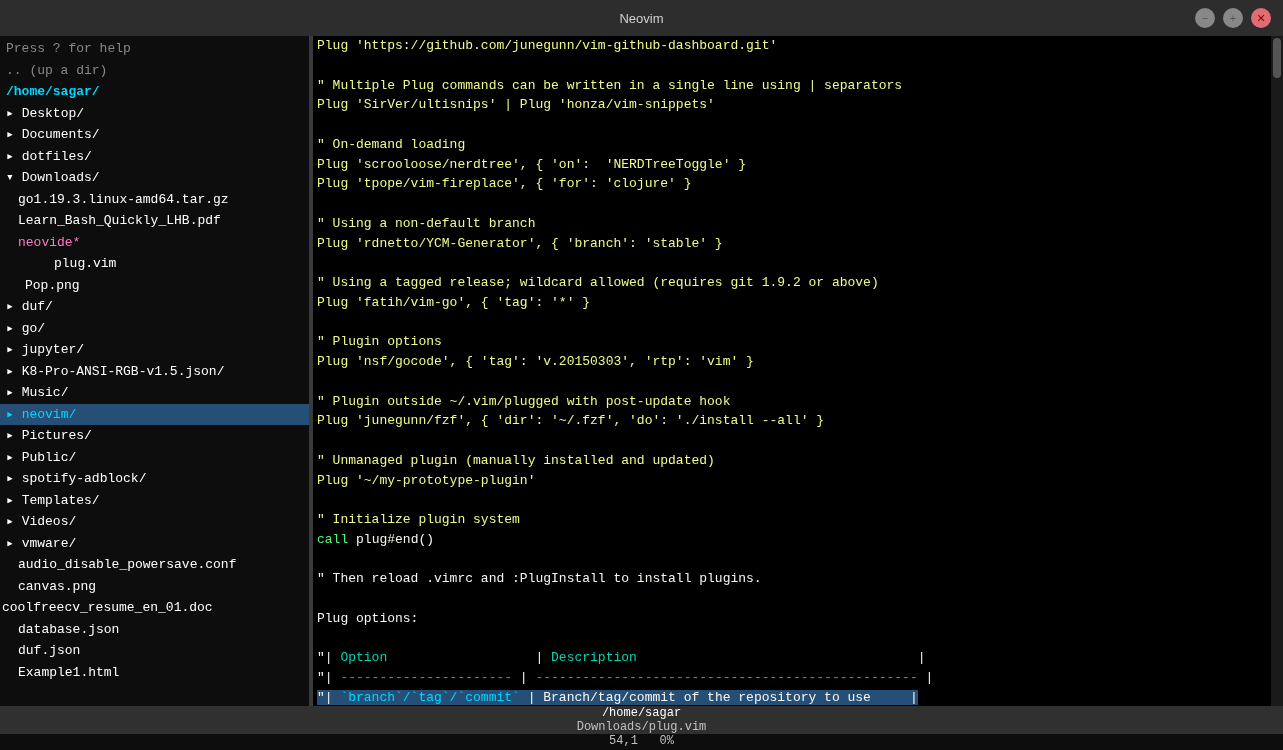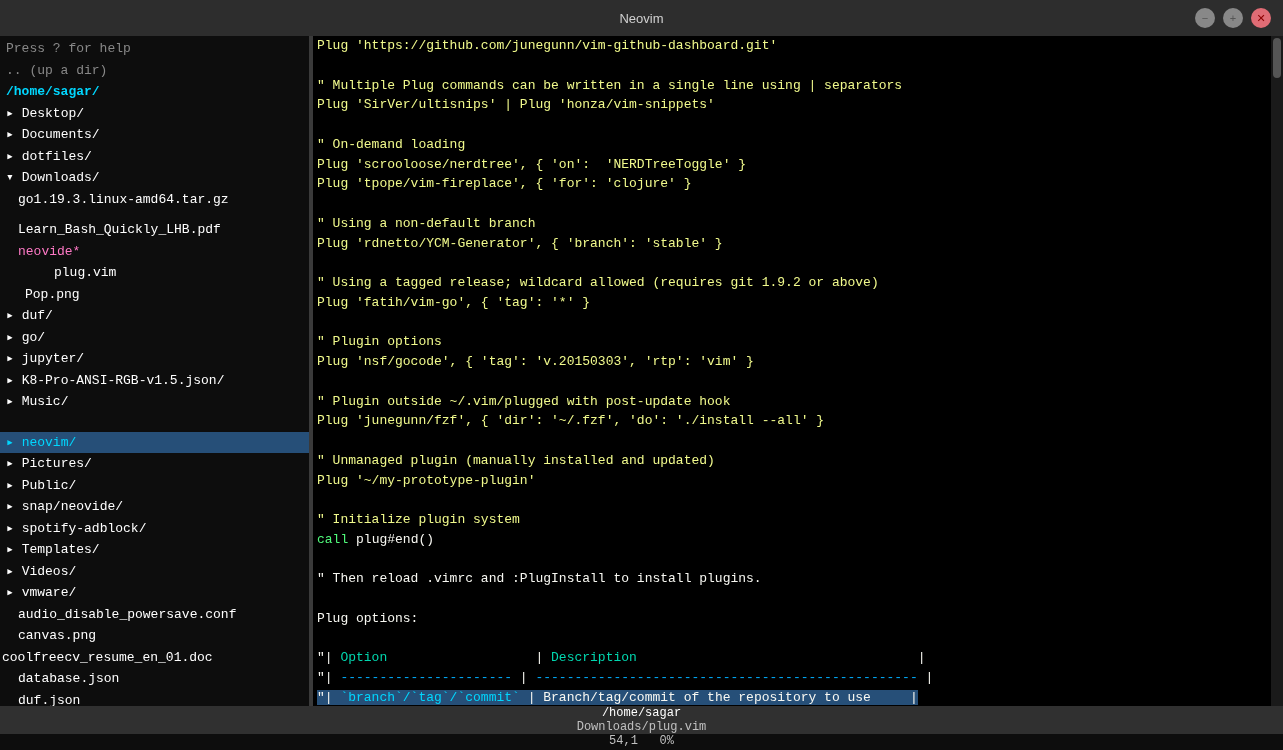--- a/index.html
+++ b/index.html
@@ -61,21 +61,20 @@
       flex-shrink: 0;
     }
     .sidebar-line {
       padding: 1px 6px;
       white-space: nowrap;
       line-height: 1.5;
       font-size: 13px;
     }
     .sidebar-line.selected {
       background: #264f78;
-      margin-top: 19px;
     }
     .cyan { color: #00d7ff; }
     .magenta { color: #ff79c6; }
     .white { color: #ffffff; }
     .dim { color: #888; }
     .divider {
       width: 4px;
       background: #3a3a3a;
       flex-shrink: 0;
     }
@@ -165,33 +164,32 @@
 <div class="main-content">
   <div class="sidebar">
     <div class="sidebar-line dim"> Press ? for help</div>
     <div class="sidebar-line dim">.. (up a dir)</div>
     <div class="sidebar-line cyan" style="font-weight:bold;">/home/sagar/</div>
     <div class="sidebar-line white">▸ Desktop/</div>
     <div class="sidebar-line white">▸ Documents/</div>
     <div class="sidebar-line white">▸ dotfiles/</div>
     <div class="sidebar-line white">▾ Downloads/</div>
     <div class="sidebar-line white" style="padding-left:18px;">go1.19.3.linux-amd64.tar.gz</div>
-    <div class="sidebar-line white" style="padding-left:18px;margin-top:9px;">Learn_Bash_Quickly_LHB.pdf</div>
+    <div class="sidebar-line white" style="padding-left:18px;">Learn_Bash_Quickly_LHB.pdf</div>
     <div class="sidebar-line magenta" style="padding-left:18px;">neovide*</div>
     <div class="sidebar-line white" style="padding-left:18px;margin-left:36px;">plug.vim</div>
     <div class="sidebar-line white" style="padding-left:25px;">Pop.png</div>
     <div class="sidebar-line white">▸ duf/</div>
     <div class="sidebar-line white">▸ go/</div>
     <div class="sidebar-line white">▸ jupyter/</div>
     <div class="sidebar-line white">▸ K8-Pro-ANSI-RGB-v1.5.json/</div>
     <div class="sidebar-line white">▸ Music/</div>
     <div class="sidebar-line selected" style="background:#264f78;color:#00d7ff;">▸ neovim/</div>
     <div class="sidebar-line white">▸ Pictures/</div>
     <div class="sidebar-line white">▸ Public/</div>
-    <div class="sidebar-line white">▸ snap/neovide/</div>
     <div class="sidebar-line white">▸ spotify-adblock/</div>
     <div class="sidebar-line white">▸ Templates/</div>
     <div class="sidebar-line white">▸ Videos/</div>
     <div class="sidebar-line white">▸ vmware/</div>
     <div class="sidebar-line white" style="padding-left:18px;">audio_disable_powersave.conf</div>
     <div class="sidebar-line white" style="padding-left:18px;">canvas.png</div>
     <div class="sidebar-line white" style="padding-left:2px;">coolfreecv_resume_en_01.doc</div>
     <div class="sidebar-line white" style="padding-left:18px;">database.json</div>
     <div class="sidebar-line white" style="padding-left:18px;">duf.json</div>
     <div class="sidebar-line white" style="padding-left:18px;">Example1.html</div>

